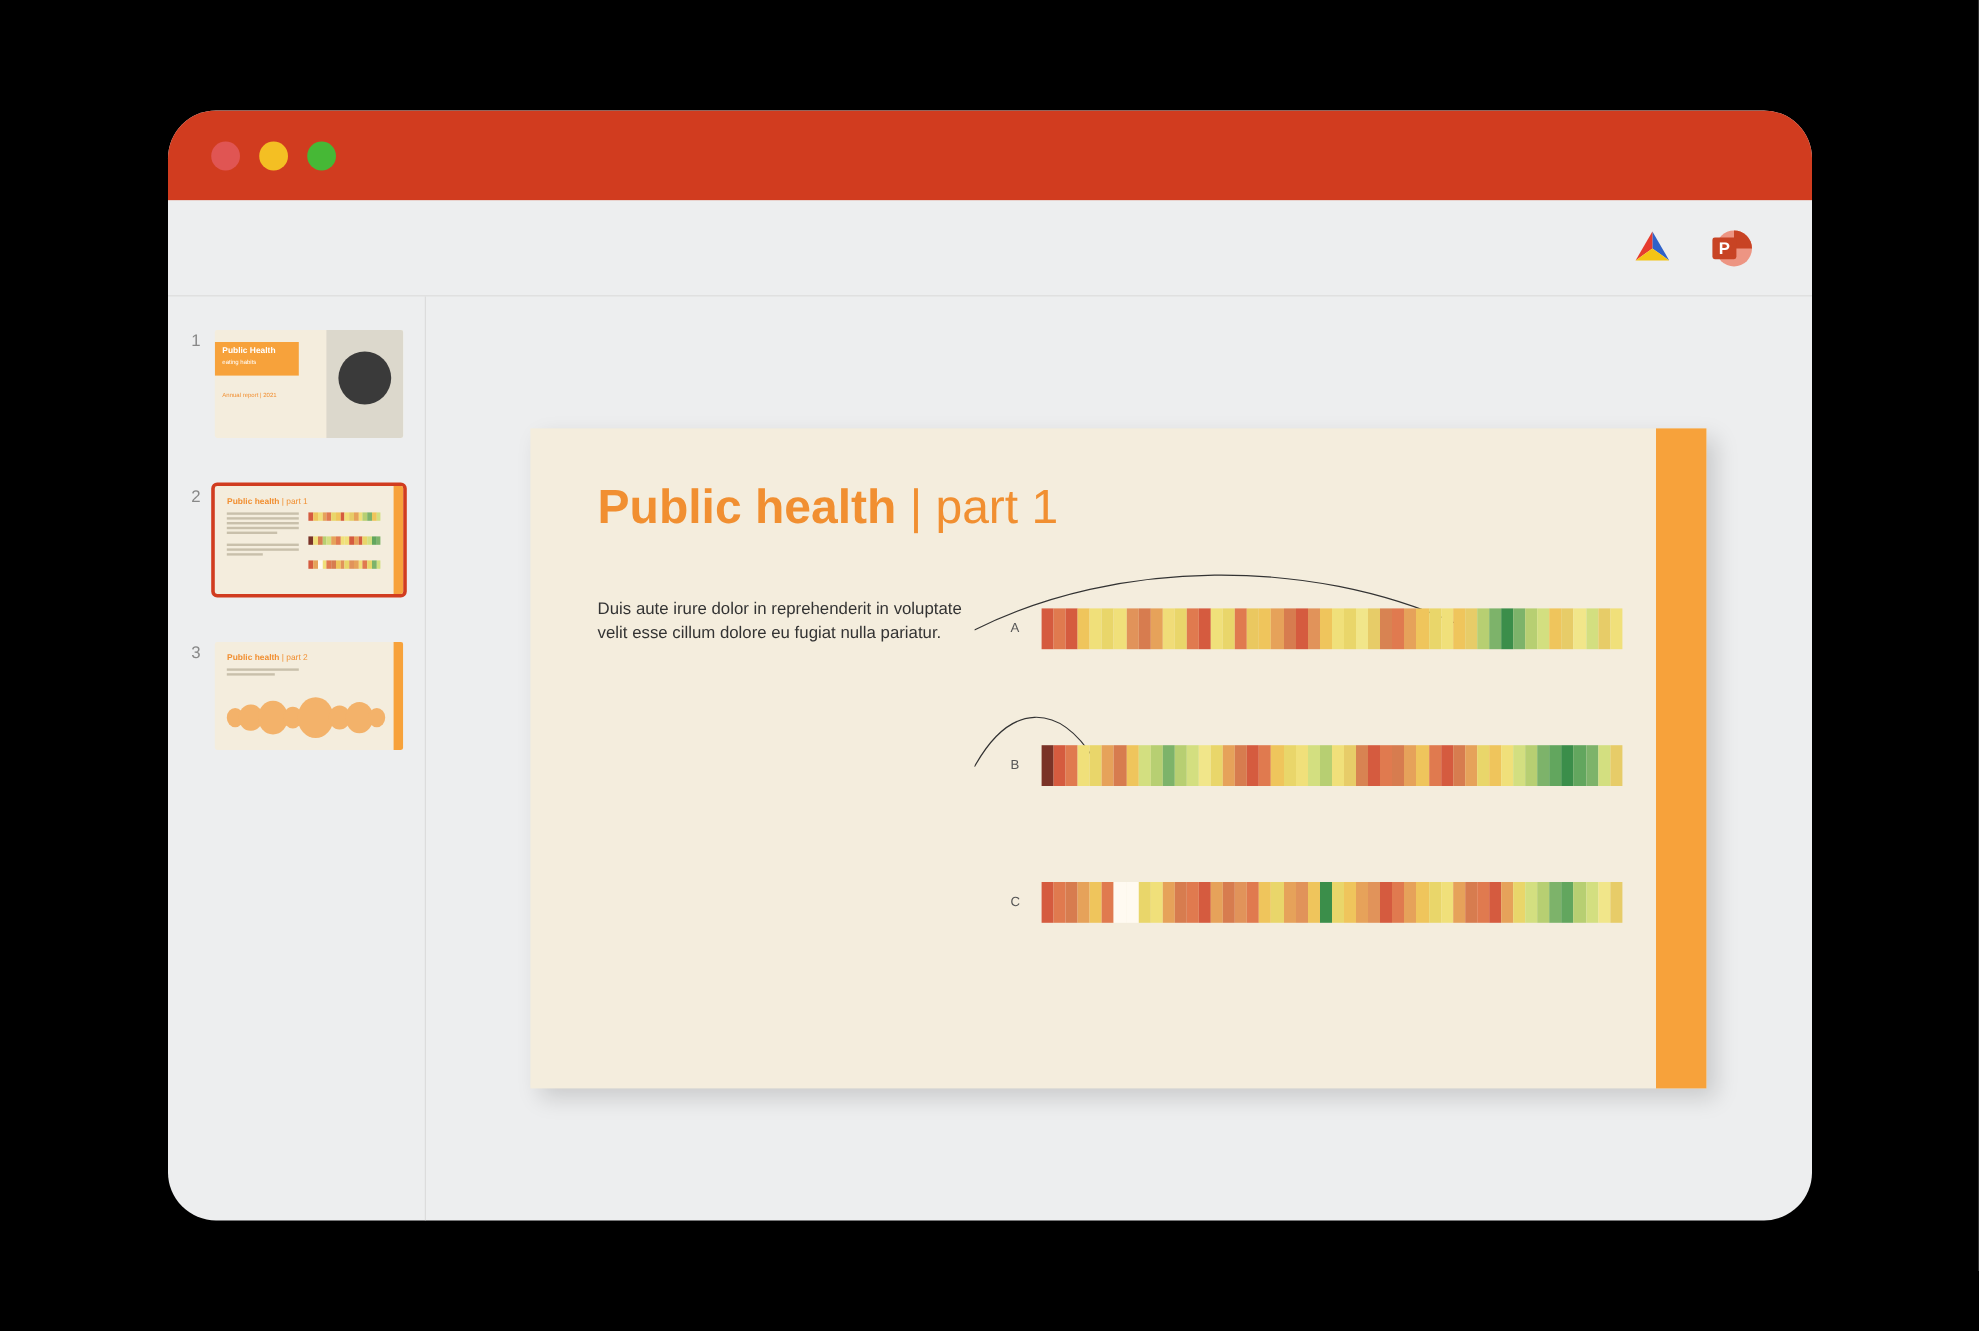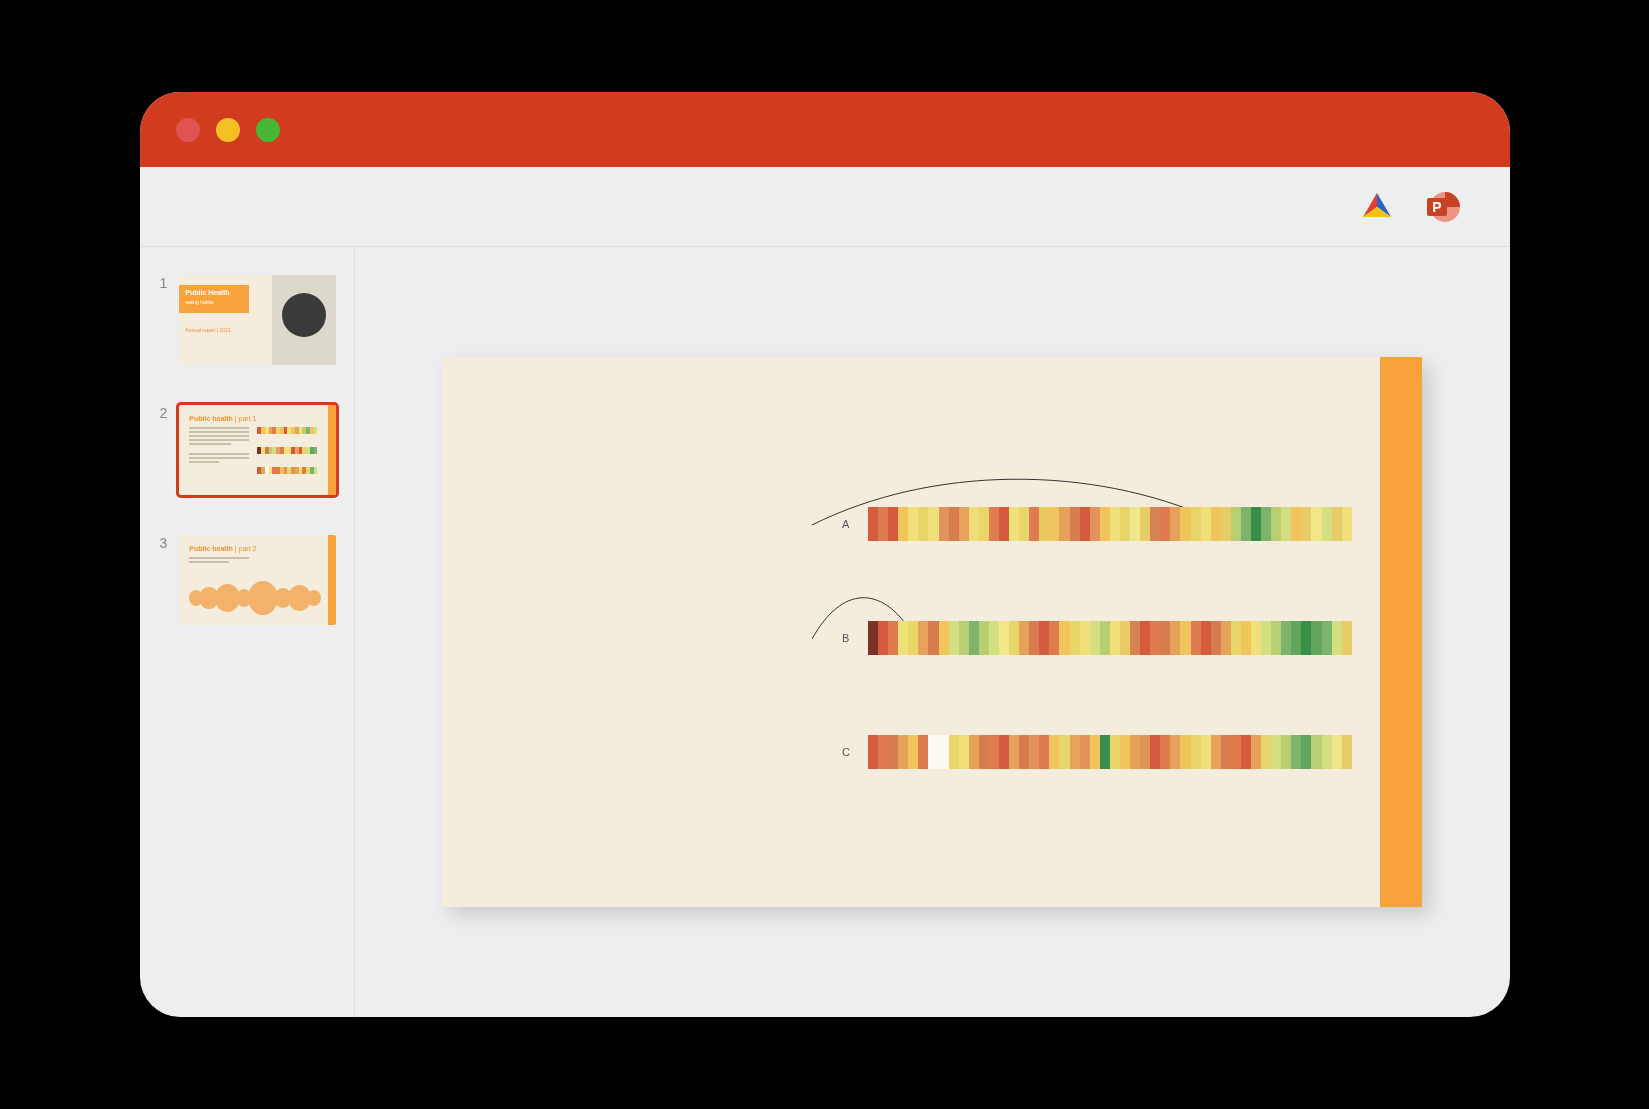--- a/index.html
+++ b/index.html
@@ -300,22 +300,26 @@
           </div>
         </div>
       </div>
 
     </div>
 
     <div class="stage">
       <div class="slide">
         <div class="accent-bar"></div>
 
+        <div class="slide-title">
+          <span class="bold">Public health</span><span class="sep"> | </span><span>part 1</span>
+        </div>
 
         <div class="body-text">
+          <div>Duis aute irure dolor in reprehenderit in voluptate velit esse cillum dolore eu fugiat nulla pariatur.</div>
         </div>
 
         <svg class="curve a" viewBox="0 0 400 50" fill="none" stroke="#333" stroke-width="1">
           <path d="M0 48 C 120 -12, 280 -12, 400 42"></path>
         </svg>
         <svg class="curve b" viewBox="0 0 100 50" fill="none" stroke="#333" stroke-width="1">
           <path d="M0 48 C 30 -6, 70 -6, 100 42"></path>
         </svg>
 
         <div class="heat-row a">

